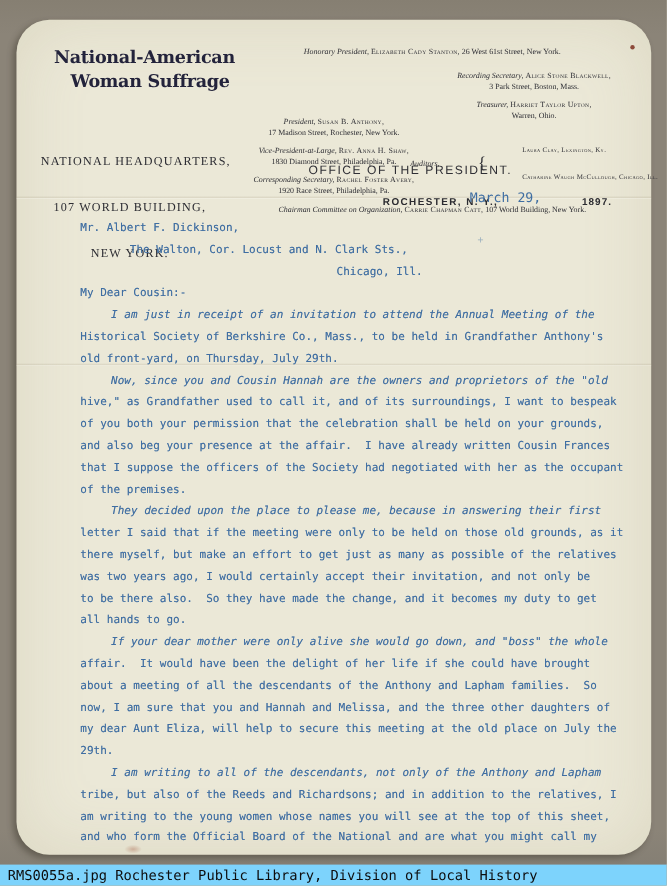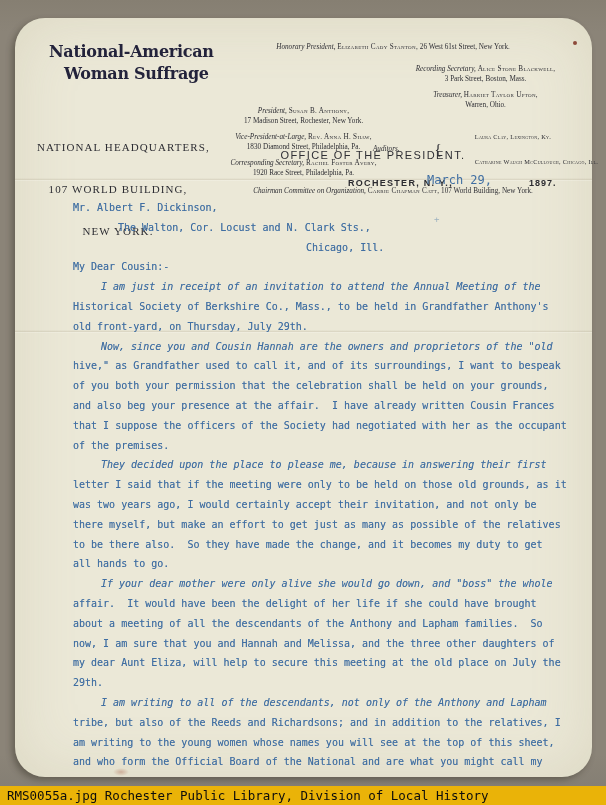--- a/index.html
+++ b/index.html
@@ -51,21 +51,21 @@
   
   .typedblock{position:absolute;left:58px;top:180px;width:500px;
     font-family:"DejaVu Sans Mono", monospace;font-size:10px;line-height:19.8px;
     color:#3f6ea2;text-shadow:0 0 .5px rgba(63,110,162,.55);}
   .tline{height:19.8px;white-space:pre;}
   .ind45{padding-left:45px;}
   .ind233{padding-left:233px;}
   .para .tline:first-child{text-indent:28px;font-style:italic;}
   
   .captionbar{position:absolute;left:0;top:786px;width:606px;height:19px;
-    background:#eab308;display:flex;align-items:center;}
+    background:#7dd3fc;display:flex;align-items:center;}
   .captiontext{font-family:"DejaVu Sans Mono", monospace;font-size:12.5px;color:#0d0d0d;
     padding-left:7px;white-space:pre;}
   .dot{position:absolute;border-radius:50%;}
 </style>
 </head>
 <body>
 
 <div class="mat">
   <div class="paper">
 
@@ -143,22 +143,22 @@
           <div class="tline">Now, since you and Cousin Hannah are the owners and proprietors of the "old</div>
           <div class="tline">hive," as Grandfather used to call it, and of its surroundings, I want to bespeak</div>
           <div class="tline">of you both your permission that the celebration shall be held on your grounds,</div>
           <div class="tline">and also beg your presence at the affair.  I have already written Cousin Frances</div>
           <div class="tline">that I suppose the officers of the Society had negotiated with her as the occupant</div>
           <div class="tline">of the premises.</div>
         </div>
       <div class="para">
           <div class="tline">They decided upon the place to please me, because in answering their first</div>
           <div class="tline">letter I said that if the meeting were only to be held on those old grounds, as it</div>
+          <div class="tline">there myself, but make an effort to get just as many as possible of the relatives</div>
           <div class="tline">was two years ago, I would certainly accept their invitation, and not only be</div>
-          <div class="tline">there myself, but make an effort to get just as many as possible of the relatives</div>
           <div class="tline">to be there also.  So they have made the change, and it becomes my duty to get</div>
           <div class="tline">all hands to go.</div>
         </div>
       <div class="para">
           <div class="tline">If your dear mother were only alive she would go down, and "boss" the whole</div>
           <div class="tline">affair.  It would have been the delight of her life if she could have brought</div>
           <div class="tline">about a meeting of all the descendants of the Anthony and Lapham families.  So</div>
           <div class="tline">now, I am sure that you and Hannah and Melissa, and the three other daughters of</div>
           <div class="tline">my dear Aunt Eliza, will help to secure this meeting at the old place on July the</div>
           <div class="tline">29th.</div>

